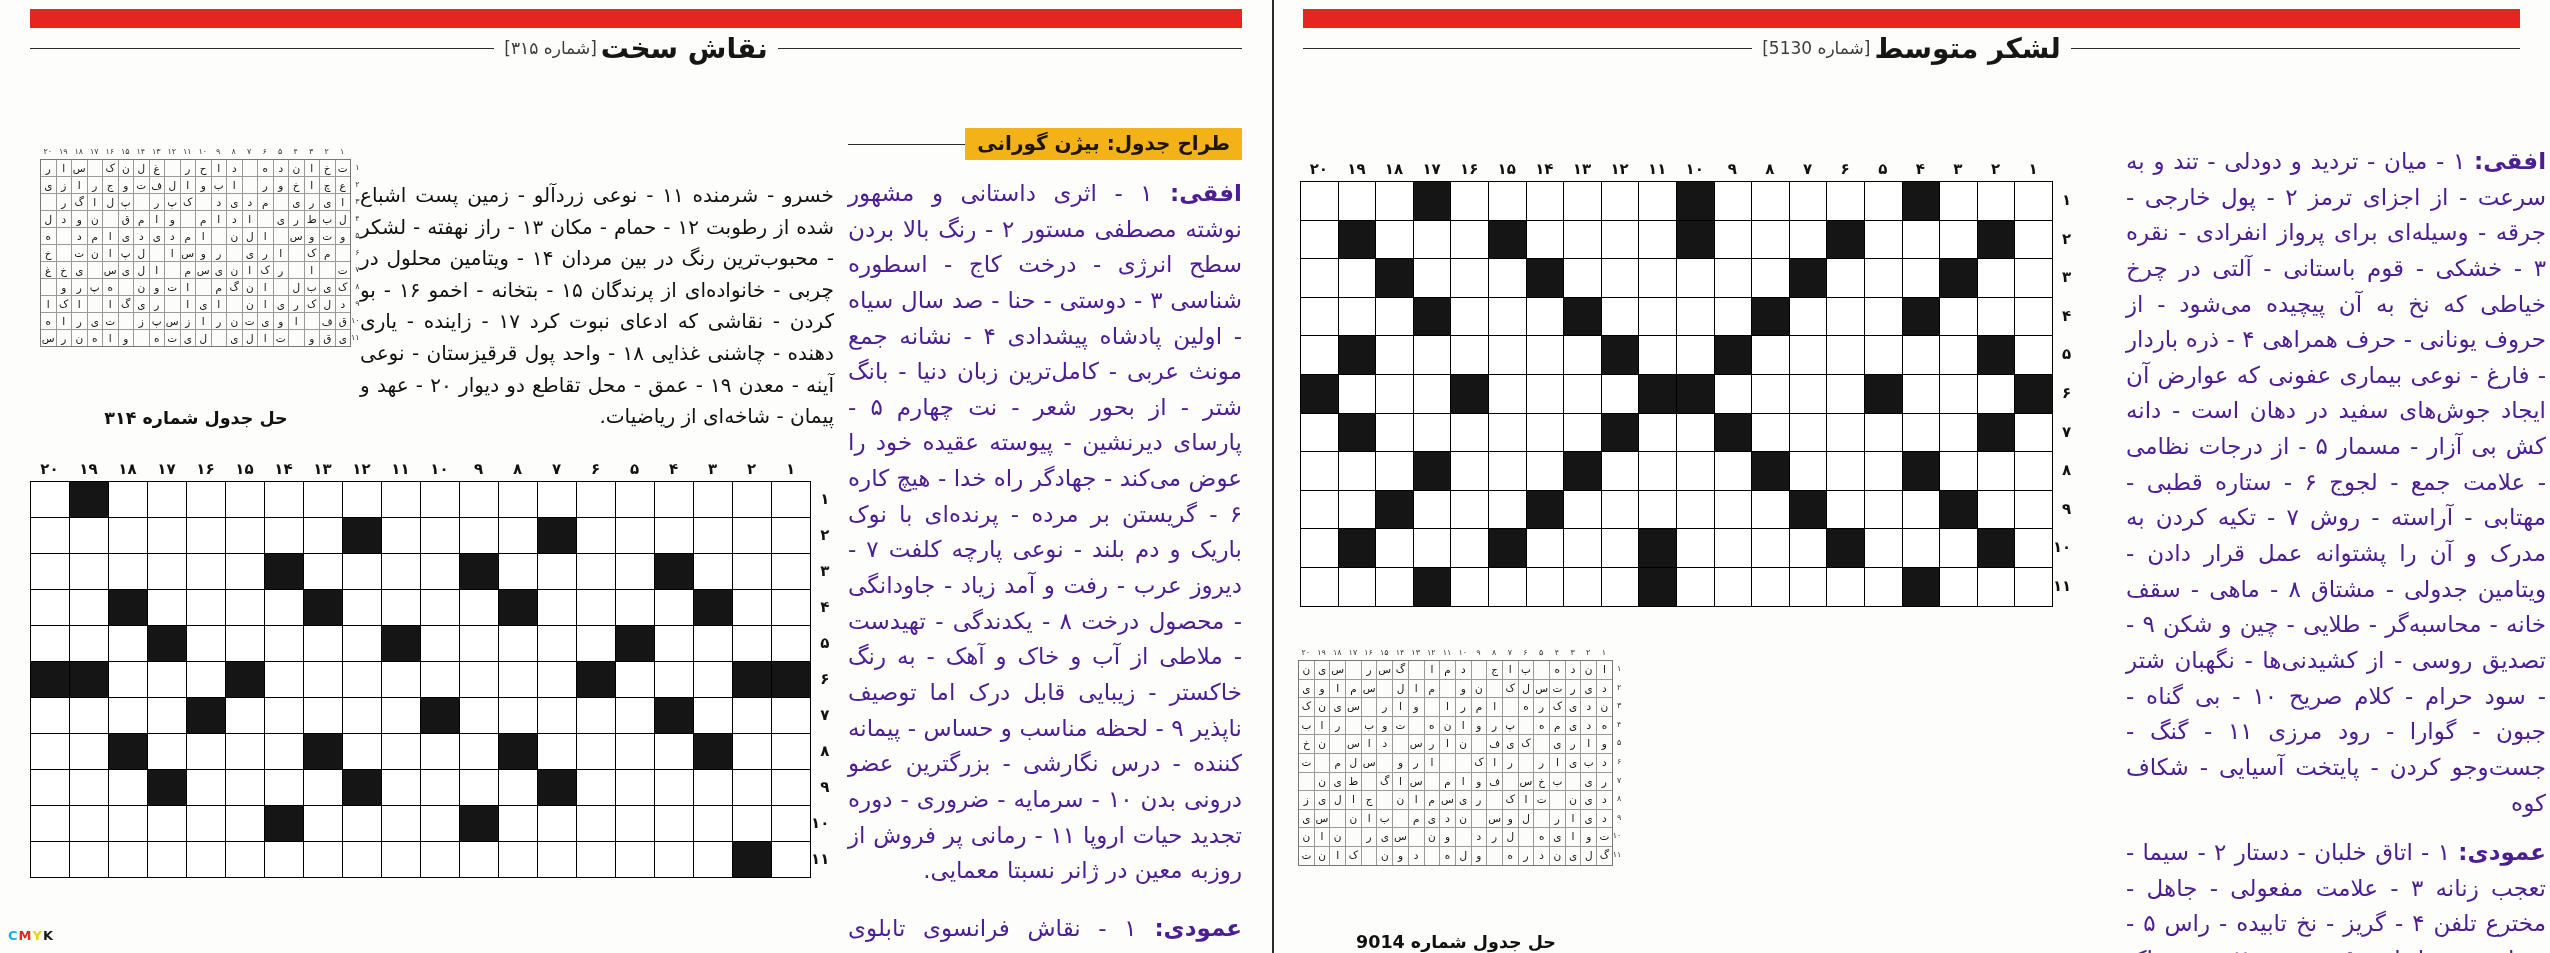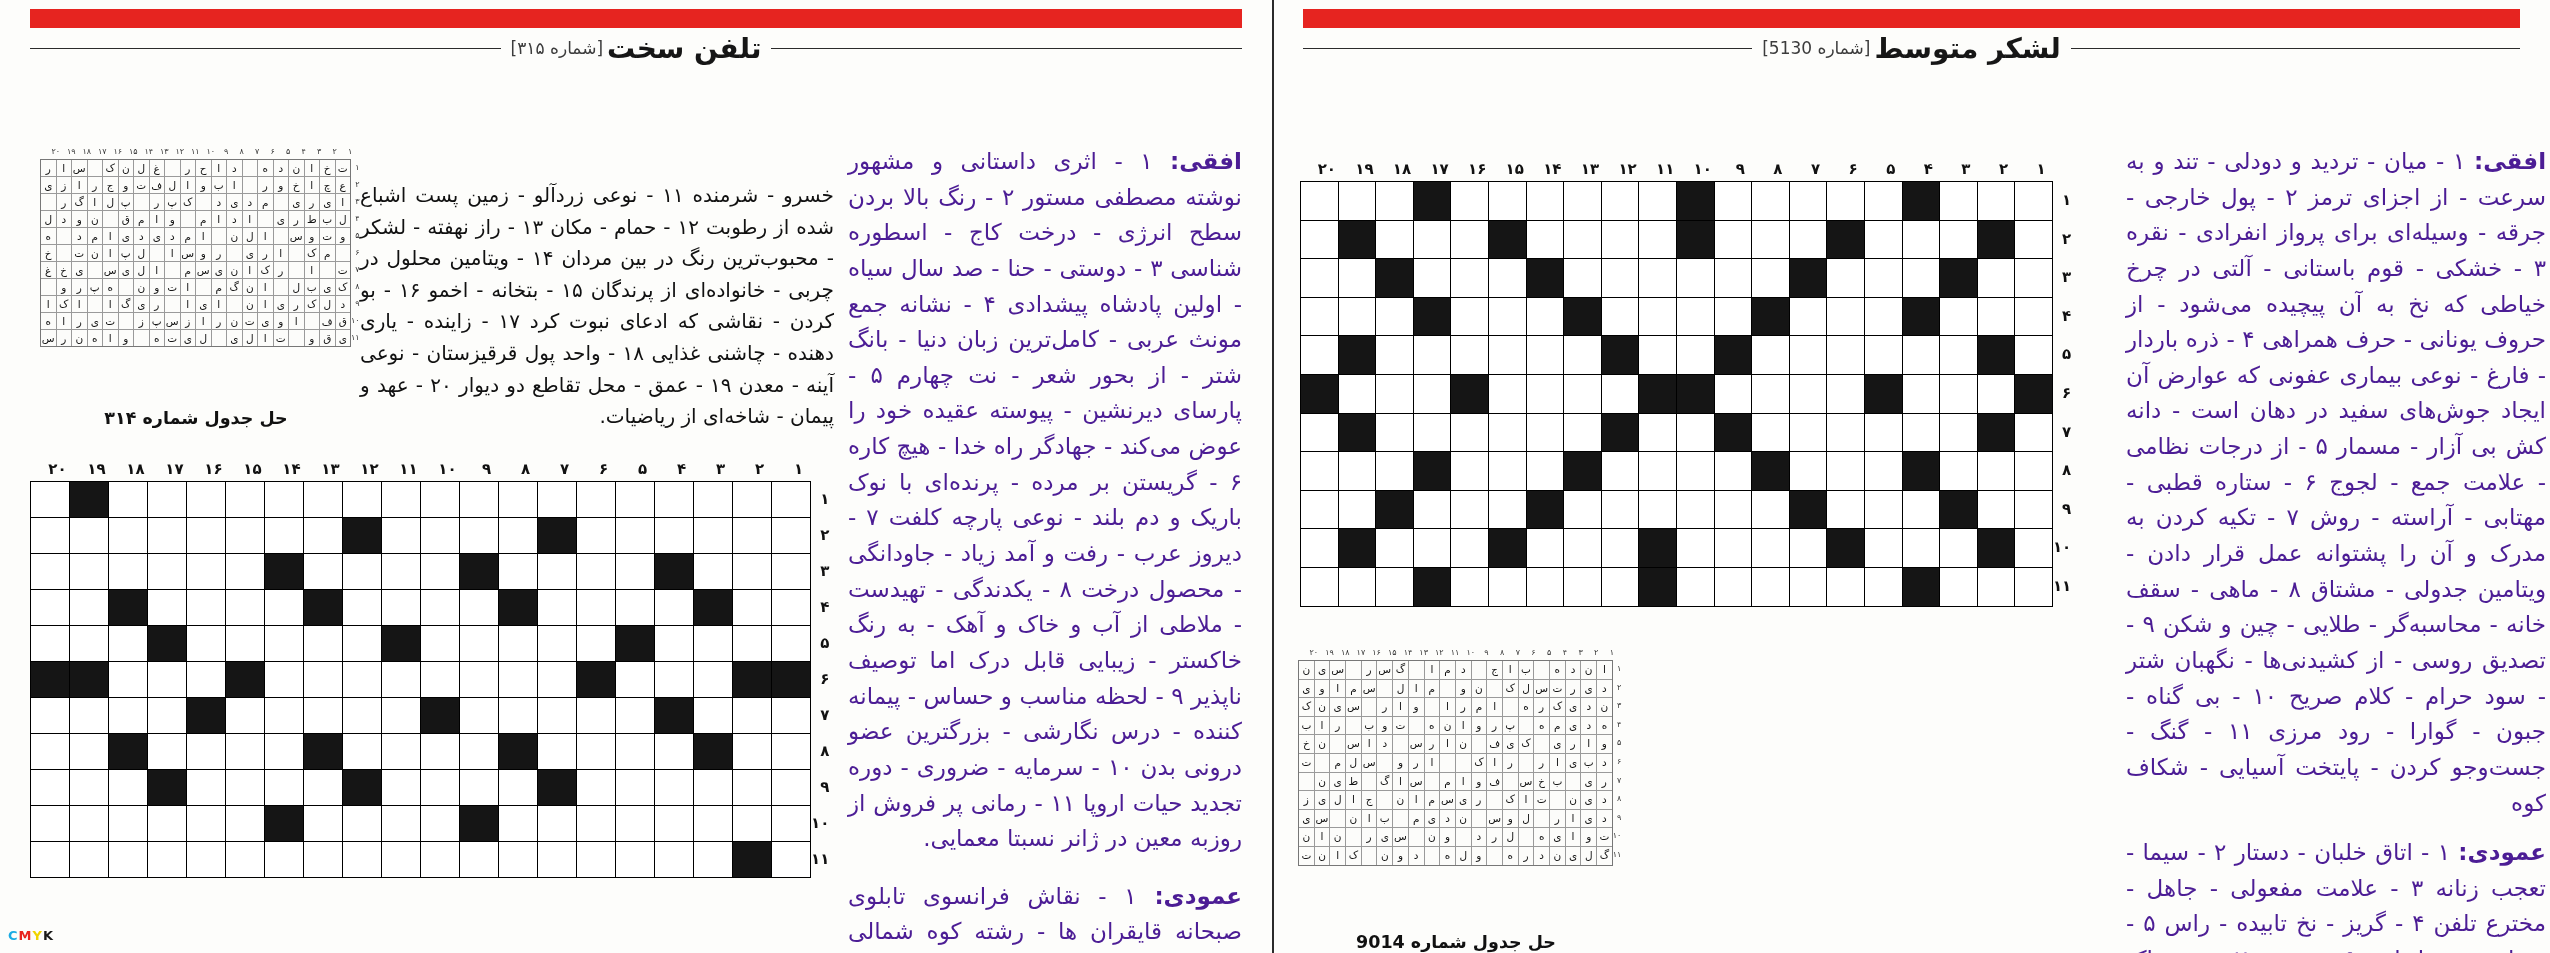--- a/index.html
+++ b/index.html
@@ -21,21 +21,21 @@
   .designerRow .rule{flex:1;height:1px;background:#2b2b2b;}
   .designerBadge{background:#f2b218;color:#201500;font-weight:bold;font-size:20px;
     padding:3px 12px 5px 12px;white-space:nowrap;}
   
   .clueCol{direction:rtl;}
   .clueCol p{margin:13px 0 14px 0;font-size:23px;line-height:1.55;text-align:justify;color:#4c1d95;}
   .clueCol p b{font-weight:bold;}
   .contText{direction:rtl;font-size:20px;line-height:1.58;text-align:justify;color:#111;}
   
   .gridBox{width:max-content;}
-  .g-head{display:grid;margin-bottom:3px;margin-left:8px;}
+  .g-head{display:grid;margin-bottom:3px;}
   .g-head span{text-align:center;font-weight:bold;color:#111;}
   .g-flex{display:flex;align-items:flex-start;}
   .g-body{display:grid;gap:1px;border:1px solid #000;background:#4d4d4d;width:max-content;}
   .g-cell{background:#ffffff;display:block;text-align:center;overflow:hidden;}
   .g-cell.blk{background:#151515;}
   .g-side{display:flex;flex-direction:column;margin-right:8px;}
   .g-side span{display:block;text-align:right;font-weight:bold;color:#111;}
   
   .mainL .g-body{background:#000;}
   .mainL .g-head{grid-template-columns:repeat(20,39px);}
@@ -65,21 +65,21 @@
 </style>
 </head>
 <body>
 
 <div class="abs gutter" style="left:1272px;"></div>
 
 <div class="abs redbar" style="left:30px;top:9px;width:1212px;"></div>
 
 <div class="abs titleRow" style="left:30px;top:31px;width:1212px;">
   <div class="rule"></div>
-  <div class="titleMain">تلفن سخت</div>
+  <div class="titleMain">نقاش سخت</div>
   <div class="titleNum">[شماره ۳۱۵]</div>
   <div class="rule"></div>
 </div>
 
 <div class="abs gridBox solved solvedL" style="left:40px;top:147px;">
     <div class="g-head">
       <span>۲۰</span>
       <span>۱۹</span>
       <span>۱۸</span>
       <span>۱۷</span>
@@ -336,20 +336,24 @@
         <span>۱۰</span>
         <span>۱۱</span>
       </div>
     </div>
   </div>
 <div class="abs solvedCaption" style="left:40px;top:360px;width:312px;">حل جدول شماره ۳۱۴</div>
 
 <div class="abs contText" style="left:360px;top:180px;width:474px;">خسرو - شرمنده ۱۱ - نوعی زردآلو - زمین پست اشباع شده از رطوبت ۱۲ - حمام - مکان ۱۳ - راز نهفته - لشکر - محبوب‌ترین رنگ در بین مردان ۱۴ - ویتامین محلول در چربی - خانواده‌ای از پرندگان ۱۵ - بتخانه - اخمو ۱۶ - بو کردن - نقاشی که ادعای نبوت کرد ۱۷ - زاینده - یاری دهنده - چاشنی غذایی ۱۸ - واحد پول قرقیزستان - نوعی آینه - معدن ۱۹ - عمق - محل تقاطع دو دیوار ۲۰ - عهد و پیمان - شاخه‌ای از ریاضیات.</div>
 
 <div class="abs clueCol" style="left:848px;top:128px;width:394px;">
+  <div class="designerRow">
+    <div class="designerBadge">طراح جدول: بیژن گورانی</div>
+    <div class="rule"></div>
+  </div>
   <p style="margin-top:16px;"><b>افقی:</b><span> ۱ - اثری داستانی و مشهور نوشته مصطفی مستور ۲ - رنگ بالا بردن سطح انرژی - درخت کاج - اسطوره شناسی ۳ - دوستی - حنا - صد سال سیاه - اولین پادشاه پیشدادی ۴ - نشانه جمع مونث عربی - کامل‌ترین زبان دنیا - بانگ شتر - از بحور شعر - نت چهارم ۵ - پارسای دیرنشین - پیوسته عقیده خود را عوض می‌کند - جهادگر راه خدا - هیچ کاره ۶ - گریستن بر مرده - پرنده‌ای با نوک باریک و دم بلند - نوعی پارچه کلفت ۷ - دیروز عرب - رفت و آمد زیاد - جاودانگی - محصول درخت ۸ - یکدندگی - تهیدست - ملاطی از آب و خاک و آهک - به رنگ خاکستر - زیبایی قابل درک اما توصیف ناپذیر ۹ - لحظه مناسب و حساس - پیمانه کننده - درس نگارشی - بزرگترین عضو درونی بدن ۱۰ - سرمایه - ضروری - دوره تجدید حیات اروپا ۱۱ - رمانی پر فروش از روزبه معین در ژانر نسبتا معمایی.</span></p>
   <p style="margin-top:22px;"><b>عمودی:</b><span> ۱ - نقاش فرانسوی تابلوی صبحانه قایقران ها - رشته کوه شمالی کشورمان ۲ - پایتخت کشور مالت - از هم جدا شده ۳ - چین و چروک پوست - بریدن شاخ و برگ زاید درخت - شیوه ۴ - از واحدهای سنتی وزن - بیهوده - دید و نظر ۵ - مزدور - نوعی اشکنه ۶ - پیشوای دینی زرتشتی - ترس و بیم ۷ - کار کرده و کهنه - بی نظیر در نوع خود ۸ - بلندترین قله رشته کوه های زاگرس - به رو خوابیده - گازی برای تصفیه آب ۹ - تکرار حرفی - گداخت هسته ای ۱۰ - از آثار مشهور ناصر</span></p>
 </div>
 
 <div class="abs gridBox mainL" style="left:30px;top:460px;">
     <div class="g-head">
       <span>۲۰</span>
       <span>۱۹</span>
       <span>۱۸</span>
       <span>۱۷</span>

